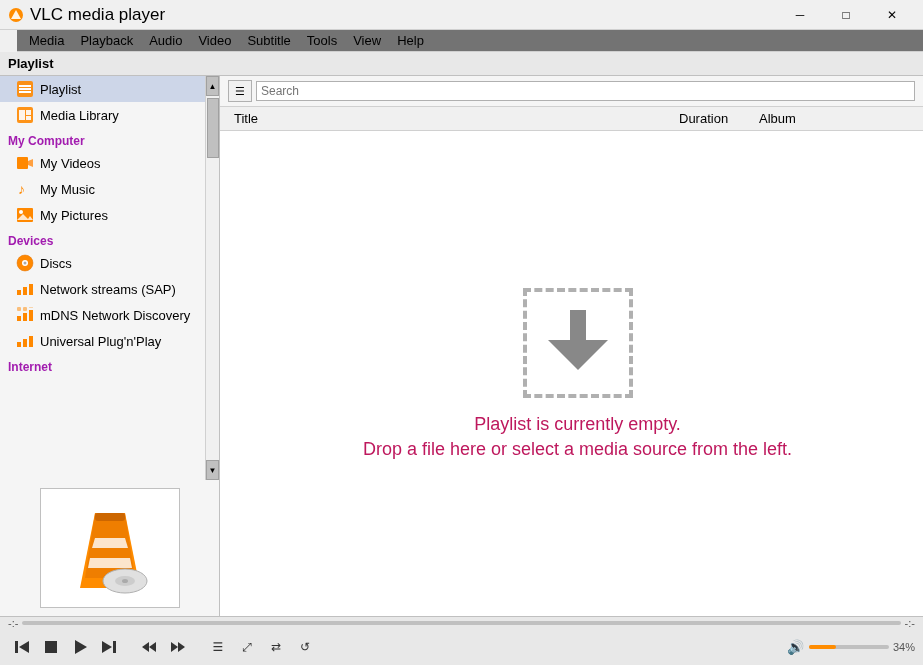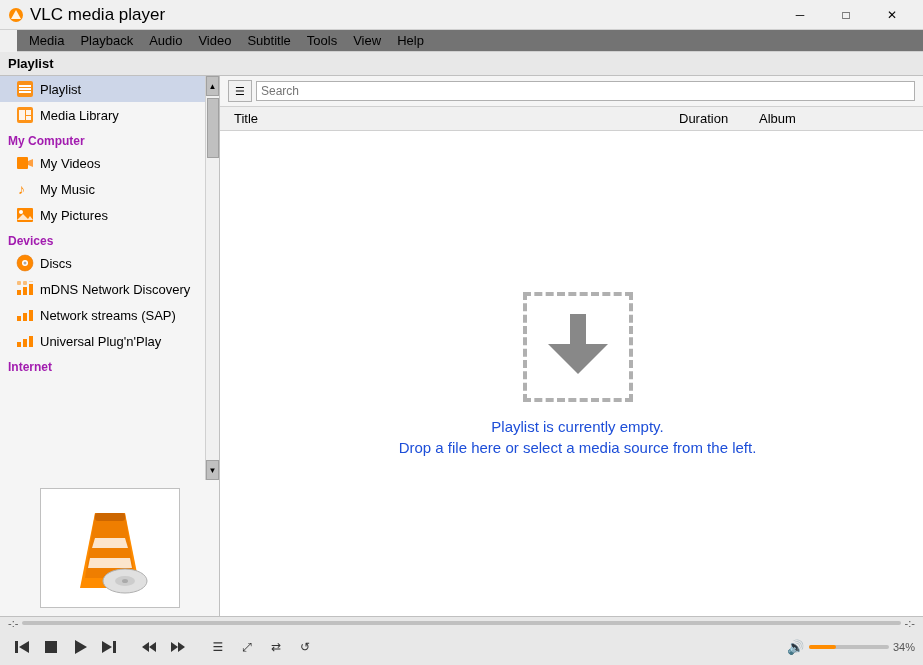--- a/index.html
+++ b/index.html
@@ -144,22 +144,22 @@
     .col-duration { width: 80px; font-size: 13px; }
     .col-album { width: 150px; font-size: 13px; }
 
     
     .drop-area {
       flex: 1;
       display: flex;
       flex-direction: column;
       align-items: center;
       justify-content: center;
-      color: #1d4ed8;
-      font-size: 15px;
+      color: #be185d;
+      font-size: 18px;
       text-align: center;
       padding-left: 12px;
     }
     .drop-icon {
       width: 110px; height: 110px;
       border: 4px dashed #b0b0b0;
       display: flex; align-items: center; justify-content: center;
       margin-bottom: 16px;
     }
 
@@ -334,37 +334,37 @@
             <span>Discs</span>
           </div>
 
 
           <div class="sidebar-item">
             <div class="sidebar-item-icon">
               <svg width="18" height="18" viewBox="0 0 18 18">
                 <rect x="1" y="10" width="4" height="5" fill="#ff8800"></rect>
                 <rect x="7" y="7" width="4" height="8" fill="#ff8800"></rect>
                 <rect x="13" y="4" width="4" height="11" fill="#ff8800"></rect>
+              </svg>
+            </div>
+            <span>Network streams (SAP)</span>
+          </div>
+
+          <div class="sidebar-item">
+            <div class="sidebar-item-icon">
+              <svg width="18" height="18" viewBox="0 0 18 18">
+                <rect x="1" y="10" width="4" height="5" fill="#ff8800"></rect>
+                <rect x="7" y="7" width="4" height="8" fill="#ff8800"></rect>
+                <rect x="13" y="4" width="4" height="11" fill="#ff8800"></rect>
                 <rect x="1" y="1" width="4" height="4" rx="1" fill="#ff8800" opacity="0.5"></rect>
                 <rect x="7" y="1" width="4" height="4" rx="1" fill="#ff8800" opacity="0.5"></rect>
                 <rect x="13" y="1" width="4" height="1" fill="#ff8800" opacity="0.3"></rect>
               </svg>
             </div>
             <span>mDNS Network Discovery</span>
-          </div>
-
-          <div class="sidebar-item">
-            <div class="sidebar-item-icon">
-              <svg width="18" height="18" viewBox="0 0 18 18">
-                <rect x="1" y="10" width="4" height="5" fill="#ff8800"></rect>
-                <rect x="7" y="7" width="4" height="8" fill="#ff8800"></rect>
-                <rect x="13" y="4" width="4" height="11" fill="#ff8800"></rect>
-              </svg>
-            </div>
-            <span>Network streams (SAP)</span>
           </div>
 
           <div class="sidebar-item">
             <div class="sidebar-item-icon">
               <svg width="18" height="18" viewBox="0 0 18 18">
                 <rect x="1" y="10" width="4" height="5" fill="#ff8800"></rect>
                 <rect x="7" y="7" width="4" height="8" fill="#ff8800"></rect>
                 <rect x="13" y="4" width="4" height="11" fill="#ff8800"></rect>
               </svg>
             </div>

